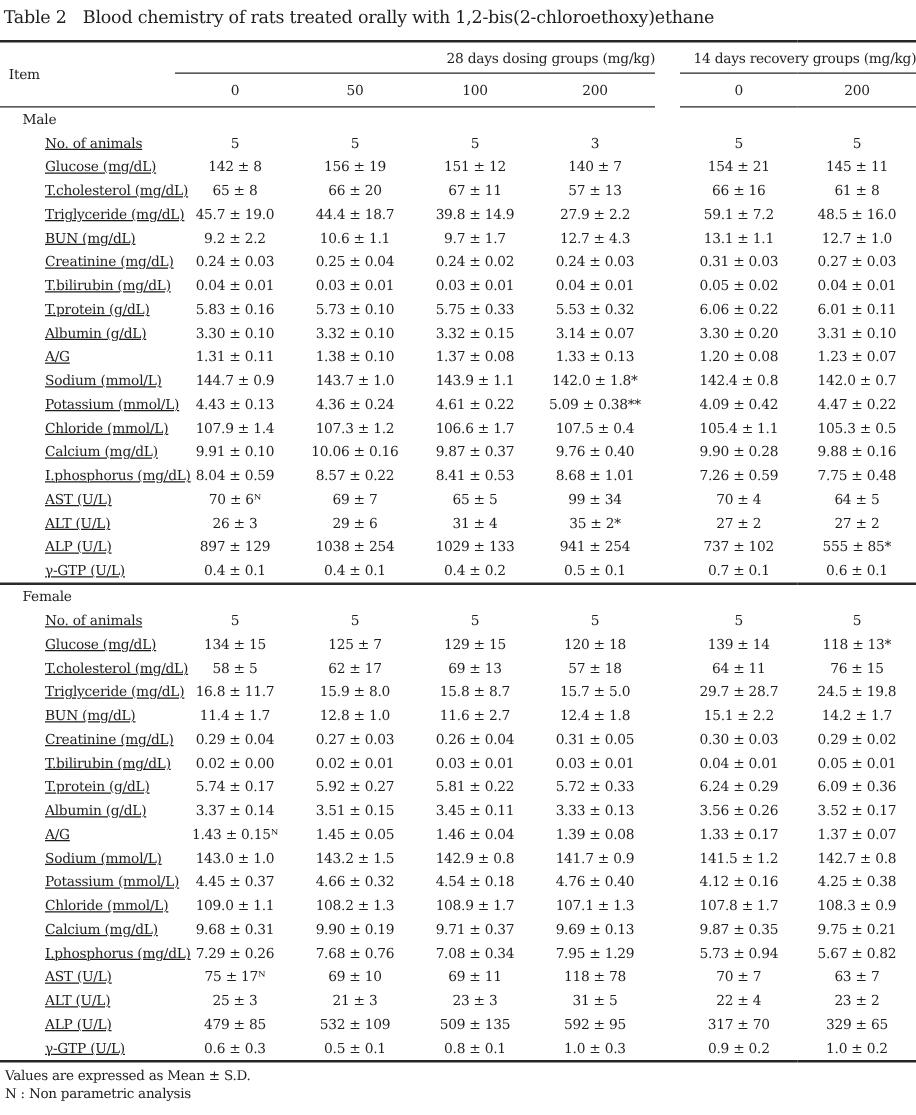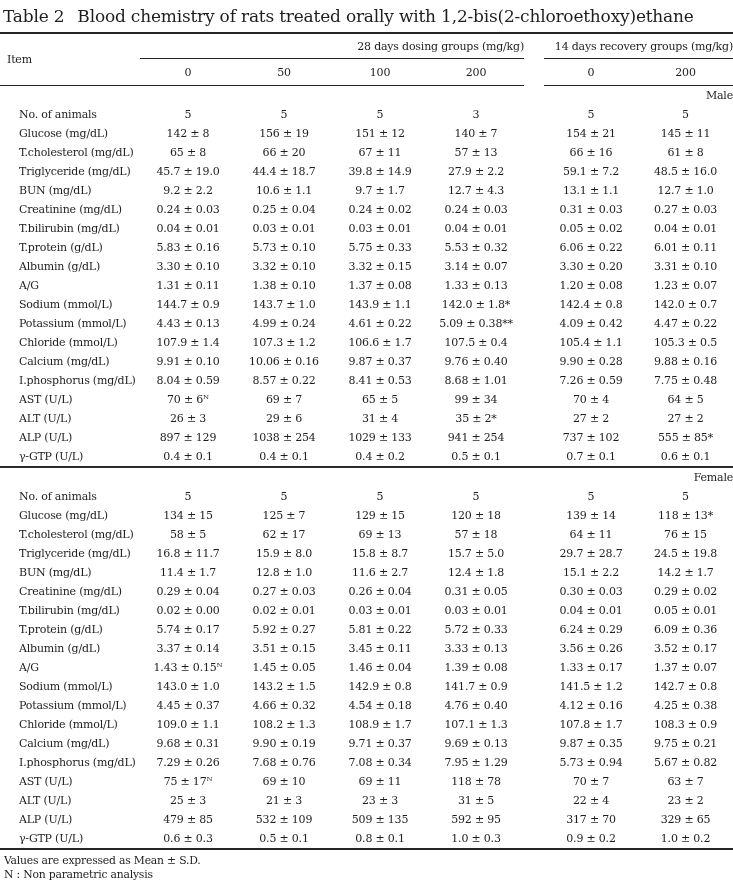--- a/index.html
+++ b/index.html
@@ -4,21 +4,21 @@
 <style>
   html, body { margin:0; padding:0; }
   body {
     width:733px; height:892px; background:#ffffff;
     font-family:"DejaVu Serif","Liberation Serif",serif;
     color:#1e1e1e;
     -webkit-font-smoothing:antialiased;
   }
   .page { position:relative; width:733px; height:892px; overflow:hidden; }
 
-  .title { padding:6px 0 0 3px; height:26px; font-size:17px; letter-spacing:-0.2px; white-space:nowrap; }
+  .title { padding:6px 0 0 3px; height:26px; font-size:14px; letter-spacing:-0.2px; white-space:nowrap; }
   .title .tnum { margin-right:13px; }
 
   table.chem {
     width:733px; border-collapse:collapse; table-layout:fixed;
     border-top:2.5px solid #262626;
     font-size:11px; letter-spacing:-0.2px;
   }
   col.c-item { width:140px; }
   col.c-dose { width:96px; }
   col.c-gap  { width:20px; }
@@ -35,22 +35,22 @@
     height:24px; text-align:right; vertical-align:middle;
     border-bottom:1.2px solid #262626;
   }
   thead th.dose {
     height:26px; text-align:center; vertical-align:middle;
     border-bottom:1.5px solid #262626;
   }
   thead th.gaph { border-bottom:none; }
 
   tbody td { height:19px; vertical-align:middle; }
-  tbody td.section { padding-left:18px; text-align:right; }
-  tbody td.label { padding-left:19px; text-align:left; }
+  tbody td.section { padding-left:18px; text-align:left; }
+  tbody td.label { padding-left:36px; text-align:left;text-decoration:underline; }
   tbody td.val { text-align:center; }
   tbody td.gapc { }
 
   tr.sep-row td { border-bottom:2.2px solid #2b2b2b; }
   tr.end-row td { border-bottom:2.5px solid #262626; }
 
   .footnotes { padding:4px 0 0 4px; font-size:10.8px; line-height:13.5px; letter-spacing:-0.2px; }
 </style>
 </head>
 <body>
@@ -199,21 +199,21 @@
           <td class="val">143.7 ± 1.0</td>
           <td class="val">143.9 ± 1.1</td>
           <td class="val">142.0 ± 1.8*</td>
           <td class="gapc"></td>
           <td class="val">142.4 ± 0.8</td>
           <td class="val">142.0 ± 0.7</td>
         </tr>
         <tr>
           <td class="label">Potassium (mmol/L)</td>
           <td class="val">4.43 ± 0.13</td>
-          <td class="val">4.99 ± 0.24</td>
+          <td class="val">4.36 ± 0.24</td>
           <td class="val">4.61 ± 0.22</td>
           <td class="val">5.09 ± 0.38**</td>
           <td class="gapc"></td>
           <td class="val">4.09 ± 0.42</td>
           <td class="val">4.47 ± 0.22</td>
         </tr>
         <tr>
           <td class="label">Chloride (mmol/L)</td>
           <td class="val">107.9 ± 1.4</td>
           <td class="val">107.3 ± 1.2</td>

